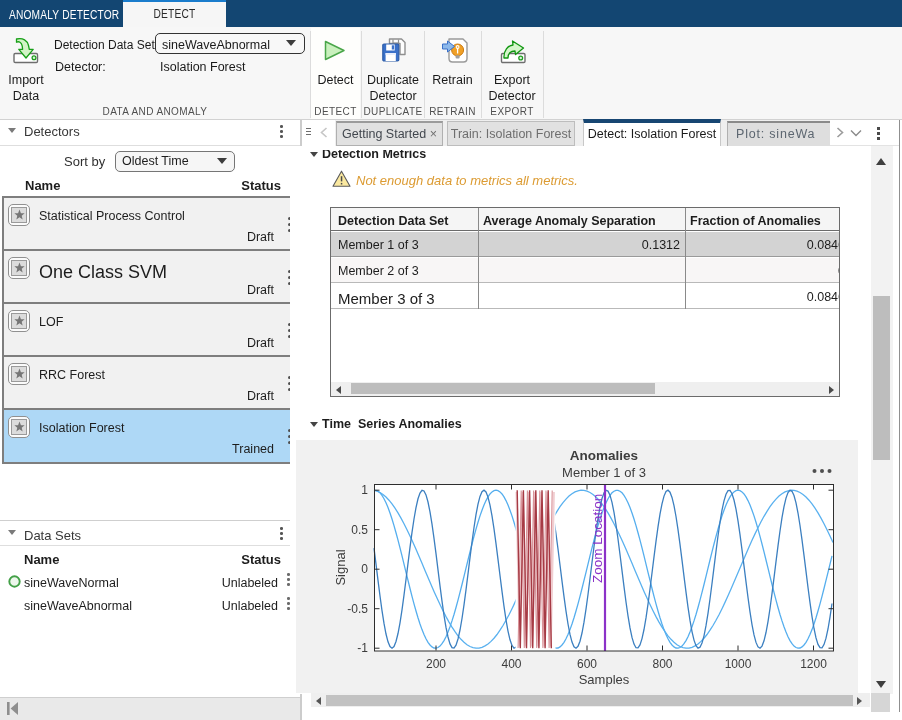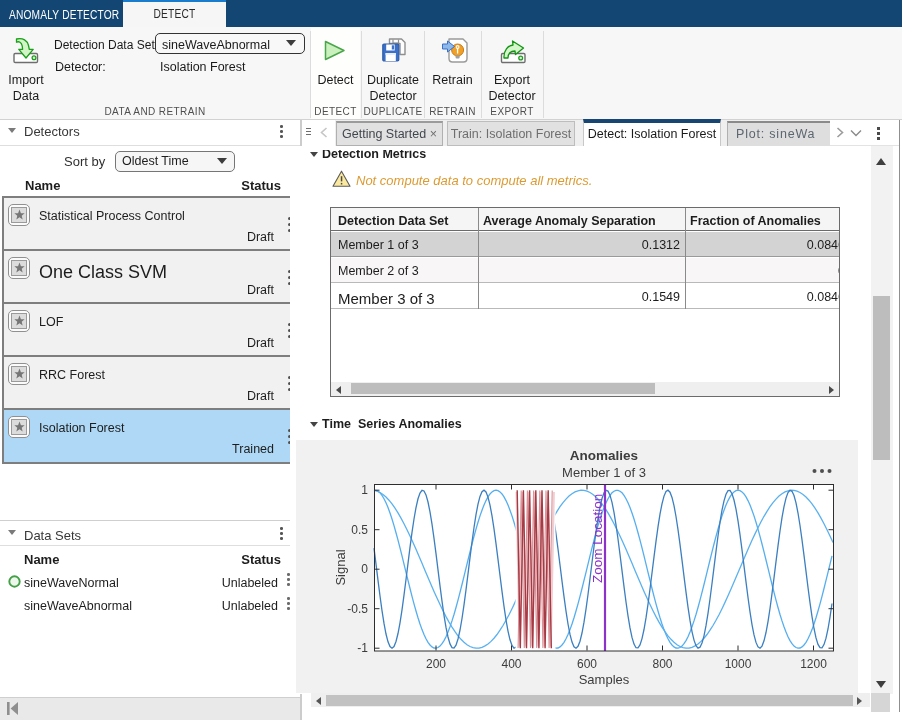--- a/index.html
+++ b/index.html
@@ -23,21 +23,21 @@
 <circle cx="21" cy="20.8" r="1.9" fill="#d9f4d9" stroke="#1d9c1d" stroke-width="1.3"></circle>
 </svg>
 <div class="abs" style="left:0;top:72.5px;width:52px;text-align:center;font-size:12.5px;color:#1a1a1a">Import</div>
 <div class="abs" style="left:0;top:88.5px;width:52px;text-align:center;font-size:12.5px;color:#1a1a1a">Data</div>
 <div class="abs" style="left:54px;top:37.5px;font-size:12px;color:#1a1a1a">Detection Data Set</div>
 <div class="abs" style="left:155px;top:33px;width:150px;height:21px;border:1px solid #333;border-radius:5px;background:#f8f8f8"></div>
 <div class="abs" style="left:162px;top:37.5px;font-size:12.5px;color:#1a1a1a">sineWaveAbnormal</div>
 <div class="abs" style="left:286px;top:40px;width:0;height:0;border-left:5px solid transparent;border-right:5px solid transparent;border-top:6px solid #3d3d3d"></div>
 <div class="abs" style="left:55px;top:59.5px;font-size:12.5px;color:#1a1a1a">Detector:</div>
 <div class="abs" style="left:160px;top:59.5px;font-size:12.5px;color:#1a1a1a">Isolation Forest</div>
-<div class="abs" style="left:0;top:105.5px;width:310px;text-align:center;font-size:10px;color:#4f4f4f;letter-spacing:.4px">DATA AND RETRAIN</div>
+<div class="abs" style="left:0;top:105.5px;width:310px;text-align:center;font-size:10px;color:#4f4f4f;letter-spacing:.4px">DATA AND ANOMALY</div>
 <svg class="abs" style="left:324px;top:40px" width="22" height="21" viewBox="0 0 22 21">
 <path d="M1.5,1.5 L20,10.5 L1.5,19.5 Z" fill="#c9f0bd" stroke="#4aa64a" stroke-width="1.5" stroke-linejoin="round"></path>
 </svg>
 <div class="abs" style="left:311px;top:72.5px;width:49px;text-align:center;font-size:12.5px;color:#1a1a1a">Detect</div>
 <svg class="abs" style="left:382px;top:37px" width="25" height="26" viewBox="0 0 25 26">
 <path d="M7.5,2 L19.5,2 L23,5.5 L23,17.5 L18,17.5 L18,6.5 L13,6.5 L7.5,6.5 Z" fill="#fdfdfd" stroke="#8f8f8f" stroke-width="1.4" stroke-linejoin="round"></path>
 <path d="M11,2.5 L11,6 L16.5,6 L16.5,2.5" fill="none" stroke="#8f8f8f" stroke-width="1.2"></path>
 <rect x="0.8" y="7" width="16" height="17" rx="1.2" fill="#3a70c8" stroke="#2d5ca8" stroke-width="1.2"></rect>
 <rect x="4.2" y="7.5" width="8.5" height="6" fill="#fff"></rect>
 <rect x="9.8" y="8.3" width="2.3" height="4.2" fill="#3a70c8"></rect>
@@ -194,40 +194,39 @@
 <div class="abs" style="left:290px;top:146px;width:568px;height:548px;overflow:hidden;background:#fff">
   <div class="abs" style="left:20px;top:6px;width:0;height:0;border-left:4.5px solid transparent;border-right:4.5px solid transparent;border-top:5px solid #444"></div>
   <div class="abs" style="left:32px;top:4px;width:130px;height:12px;overflow:hidden">
       <div style="margin-top:-3.5px;font-size:12.5px;font-weight:bold;color:#1d1d1d">Detection Metrics</div>
     </div>
   <svg class="abs" style="left:42px;top:24px" width="19" height="18" viewBox="0 0 19 18">
 <path d="M9.5,1.2 L18,16.3 L1,16.3 Z" fill="#fbe9a0" stroke="#5a5a5a" stroke-width="1.1" stroke-linejoin="round"></path>
 <rect x="8.8" y="6.2" width="1.5" height="5.2" fill="#4a4a4a"></rect>
 <rect x="8.8" y="12.9" width="1.5" height="1.6" fill="#4a4a4a"></rect>
 </svg>
-  <div class="abs" style="left:66px;top:27px;font-size:13px;font-style:italic;color:#dc9b32">Not compute data to compute all metrics.</div>
+  <div class="abs" style="left:66px;top:27px;font-size:13px;font-style:italic;color:#dc9b32">Not enough data to metrics all metrics.</div>
 
   <div class="abs" style="left:40px;top:60.5px;width:510px;height:190px;border:1px solid #6b6b6b;background:#fff;overflow:hidden">
     <div class="abs" style="left:0;top:0;width:508px;height:23.5px;background:#f5f5f5;border-bottom:1px solid #6b6b6b">
       <div class="abs" style="left:7px;top:6px;font-size:12.5px;font-weight:bold;color:#1d1d1d">Detection Data Set</div>
       <div class="abs" style="left:152px;top:6px;font-size:12.5px;font-weight:bold;color:#1d1d1d">Average Anomaly Separation</div>
       <div class="abs" style="left:359px;top:6px;font-size:12.5px;font-weight:bold;color:#1d1d1d">Fraction of Anomalies</div>
     </div>
     <div class="abs" style="left:0;top:24.5px;width:508px;height:25px;background:#d3d3d3;border-bottom:1px solid #9a9a9a">
       <div class="abs" style="left:7px;top:5.5px;font-size:12.5px;color:#1d1d1d">Member 1 of 3</div>
       <div class="abs" style="left:152px;top:5.5px;width:197px;text-align:right;font-size:12.5px;color:#1d1d1d">0.1312</div>
       <div class="abs" style="left:359px;top:5.5px;width:155px;text-align:right;font-size:12.5px;color:#1d1d1d">0.0846</div>
     </div>
     <div class="abs" style="left:0;top:50.5px;width:508px;height:25px;background:#f8f6f6;border-bottom:1px solid #b9b9b9">
       <div class="abs" style="left:7px;top:5.5px;font-size:12.5px;color:#1d1d1d">Member 2 of 3</div>
       <div class="abs" style="left:359px;top:5.5px;width:155px;text-align:right;font-size:12.5px;color:#1d1d1d">0</div>
     </div>
     <div class="abs" style="left:0;top:76.5px;width:508px;height:25px;background:#fff;border-bottom:1px solid #b9b9b9">
       <div class="abs" style="left:7px;top:5.5px;font-size:15px;color:#1d1d1d">Member 3 of 3</div>
-      <div class="abs" style="left:152px;top:5.5px;width:197px;text-align:right;font-size:12.5px;color:#1d1d1d">0.1549</div>
       <div class="abs" style="left:359px;top:5.5px;width:155px;text-align:right;font-size:12.5px;color:#1d1d1d">0.0846</div>
     </div>
     <div class="abs" style="left:147.2px;top:0;width:1px;height:101px;background:#8a8a8a"></div>
     <div class="abs" style="left:353.8px;top:0;width:1px;height:101px;background:#8a8a8a"></div>
 
     <div class="abs" style="left:0;top:174px;width:508px;height:14px;background:#efefef">
       <div class="abs" style="left:5px;top:4px;width:0;height:0;border-top:4px solid transparent;border-bottom:4px solid transparent;border-right:5px solid #4a4a4a"></div>
       <div class="abs" style="left:20px;top:1.5px;width:304px;height:11px;background:#bdbdbd"></div>
       <div class="abs" style="right:5px;top:4px;width:0;height:0;border-top:4px solid transparent;border-bottom:4px solid transparent;border-left:5px solid #4a4a4a"></div>
     </div>

